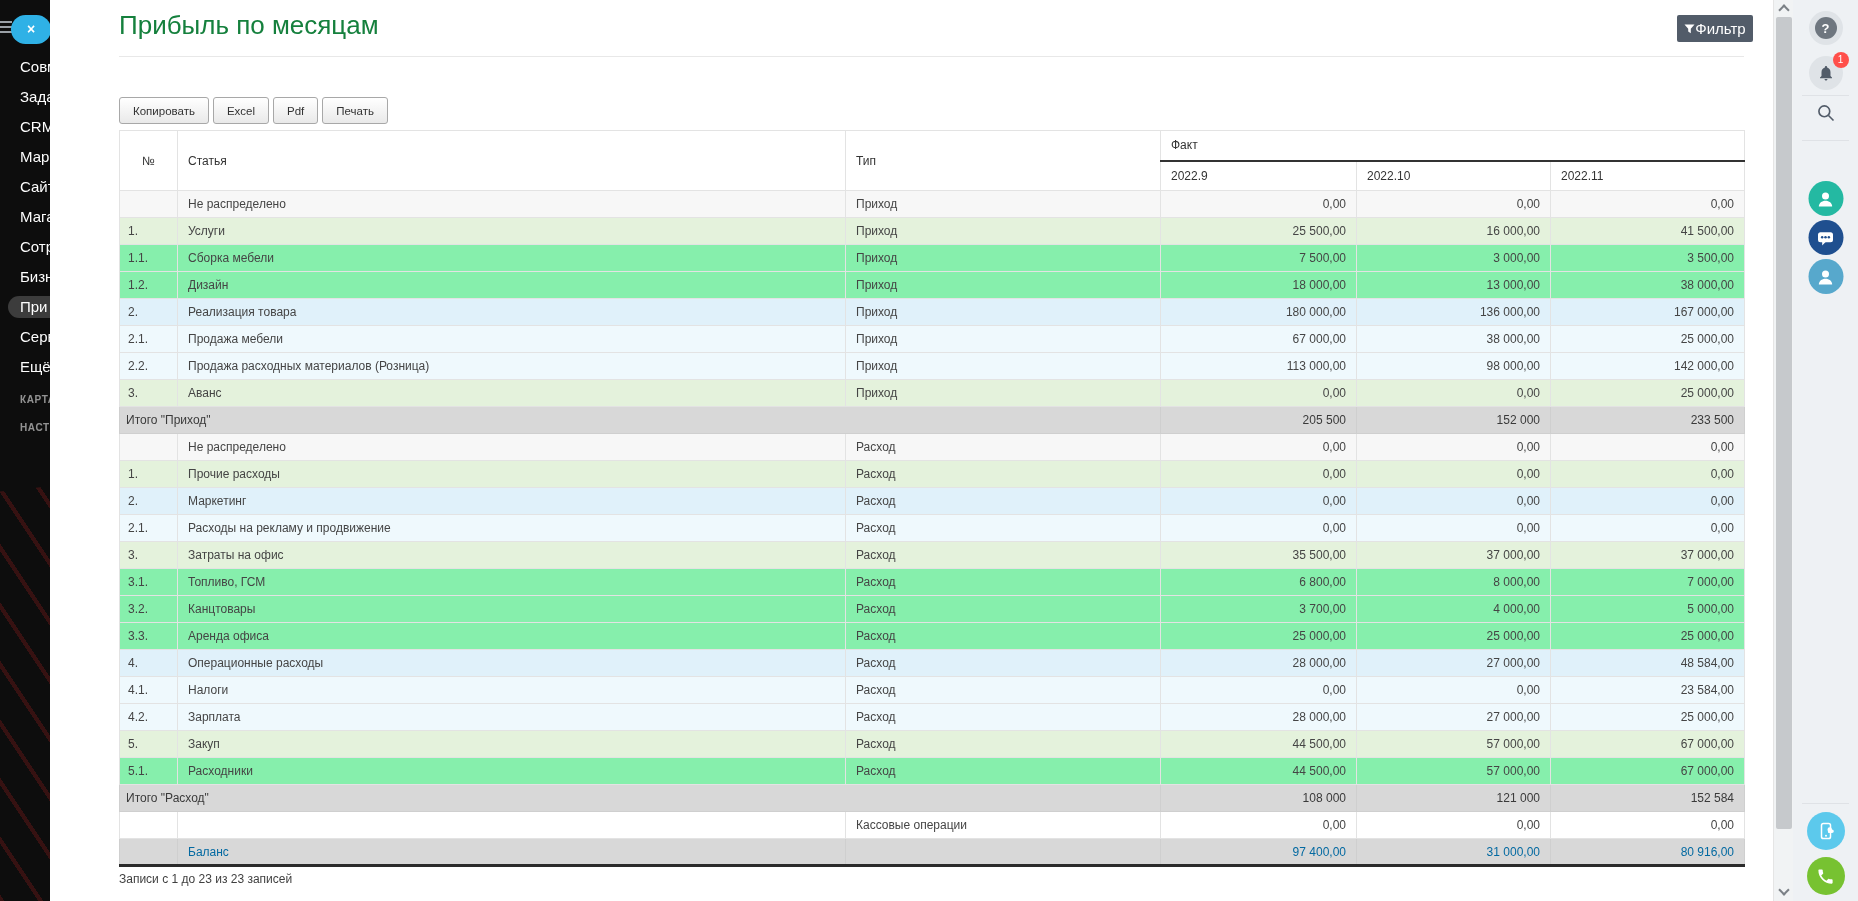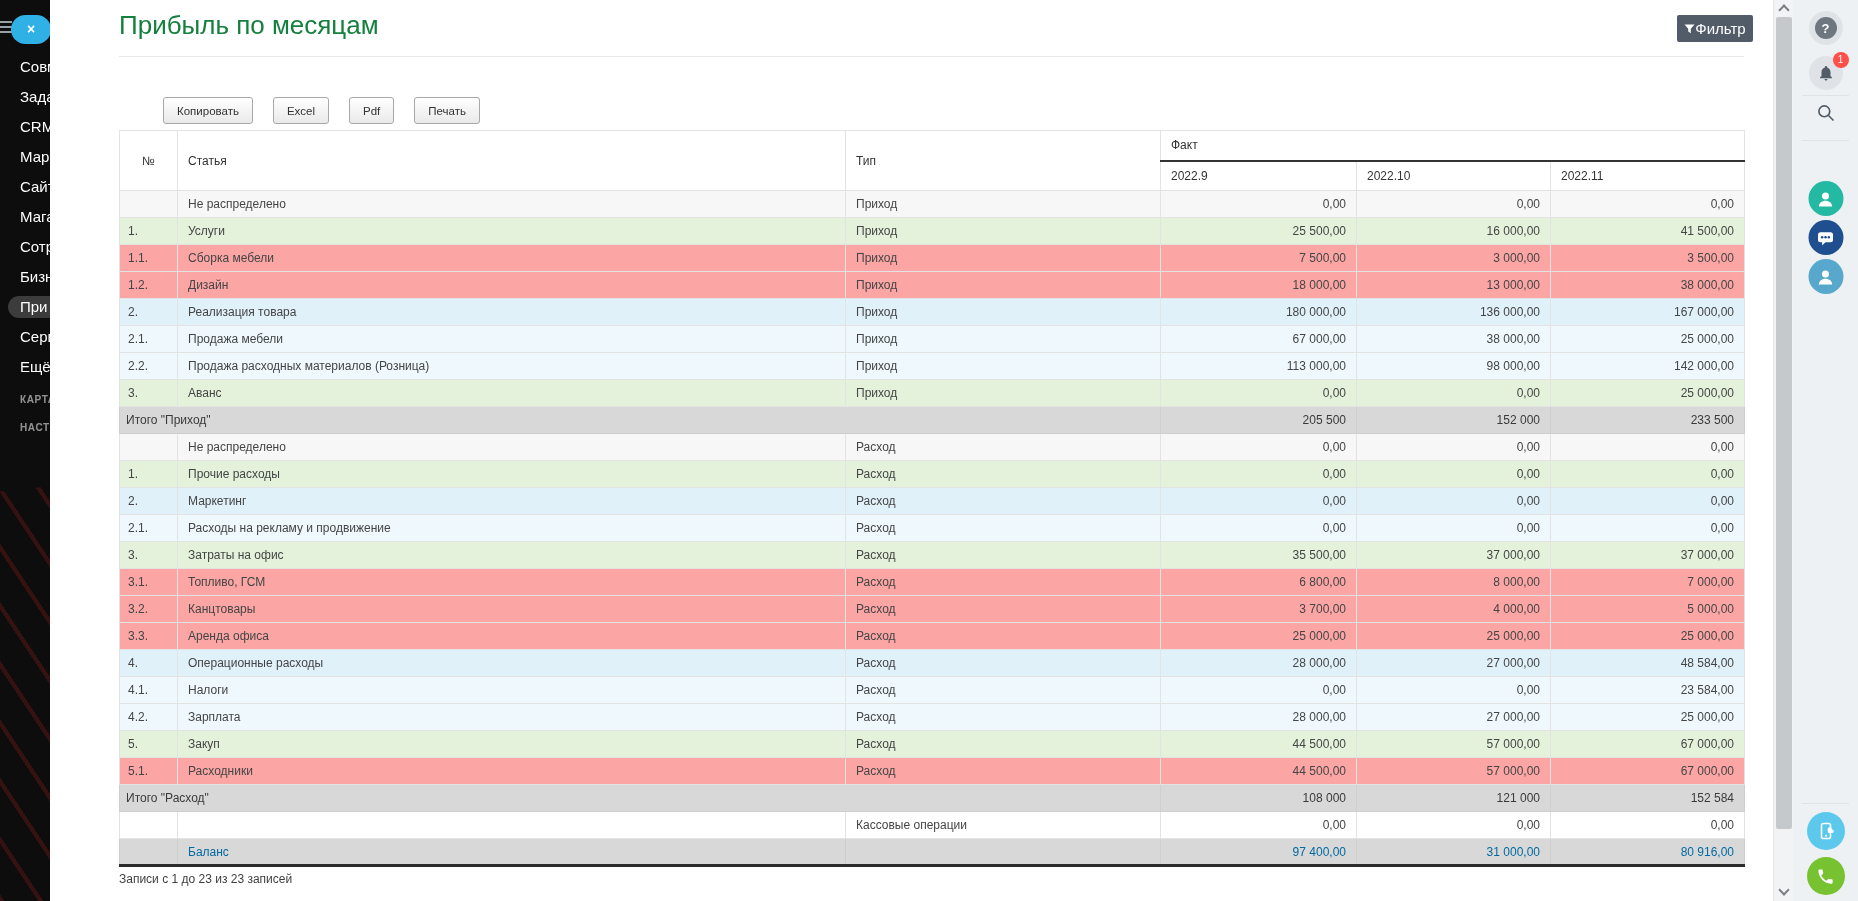--- a/index.html
+++ b/index.html
@@ -29,39 +29,39 @@
 
   
   .content { position:absolute; left:50px; top:0; width:1723px; height:901px; background:#fff; z-index:2; }
   .page-title { position:absolute; left:69px; top:10px; font-size:26px; color:#15803d; font-weight:400; }
   .title-divider { position:absolute; left:69px; top:56px; width:1625px; height:1px; background:#e8e8e8; }
   .filter-btn { position:absolute; left:1627px; top:15px; width:76px; height:27px; background:#525c69;
     border:none; border-radius:2px; color:#fff; font-size:15px; cursor:pointer;
     display:flex; align-items:center; justify-content:center; font-family:inherit; }
   .filter-btn svg { flex:0 0 auto; }
 
-  .toolbar { position:absolute; left:69px; top:97px; display:flex; gap:20px;margin-left:44px; }
+  .toolbar { position:absolute; left:69px; top:97px; display:flex; gap:4px; }
   .toolbar button { height:27px; padding:0 13px; font-size:11.5px; color:#333; cursor:pointer;
     background:linear-gradient(#ffffff,#e9e9e9); border:1px solid #a8a8a8; border-radius:3px;
     font-family:inherit; }
 
   
   .report-table { position:absolute; left:69px; top:130px; }
   table { border-collapse:collapse; table-layout:fixed; width:1625px; font-size:12px; color:#454545;
     border:1px solid #e3e3e3; border-bottom:3px solid #2b2b2b; }
   th { background:#fff; font-weight:normal; color:#333; text-align:left; height:30px;
     padding:0 10px; border:1px solid #e3e3e3; }
   th.th-num { text-align:center; padding:0 4px; }
   th.th-fact { text-align:left; border-bottom:2px solid #333; }
   td { height:27px; padding:0 10px; border:1px solid #e3e3e3; white-space:nowrap; overflow:hidden; }
   td.c-num { padding:0 8px; }
   td.c-val { text-align:right; }
   tr.row-plain td { background:#f7f7f7; }
   tr.row-green td { background:#e4f2dc; }
-  tr.row-green-light td { background:#fca5a5; }
+  tr.row-green-light td { background:#86efac; }
   tr.row-blue td { background:#e0f1fa; }
   tr.row-blue-light td { background:#eff9fd; }
   tr.row-white td { background:#fff;margin-top:36px; }
   tr.row-total td { background:#d8d8d8; color:#3a3a3a; border-color:#cfcfcf; }
   tr.row-total td.c-label { padding-left:6px; }
   tr.row-balance td { background:#d8d8d8; color:#0369a1; border-color:#cfcfcf; }
   .records-info { position:absolute; left:69px; top:872px; font-size:12px; color:#3f3f3f; }
 
   
   .scrollbar { position:absolute; left:1773px; top:0; width:20px; height:901px; background:#f1f3f4;

